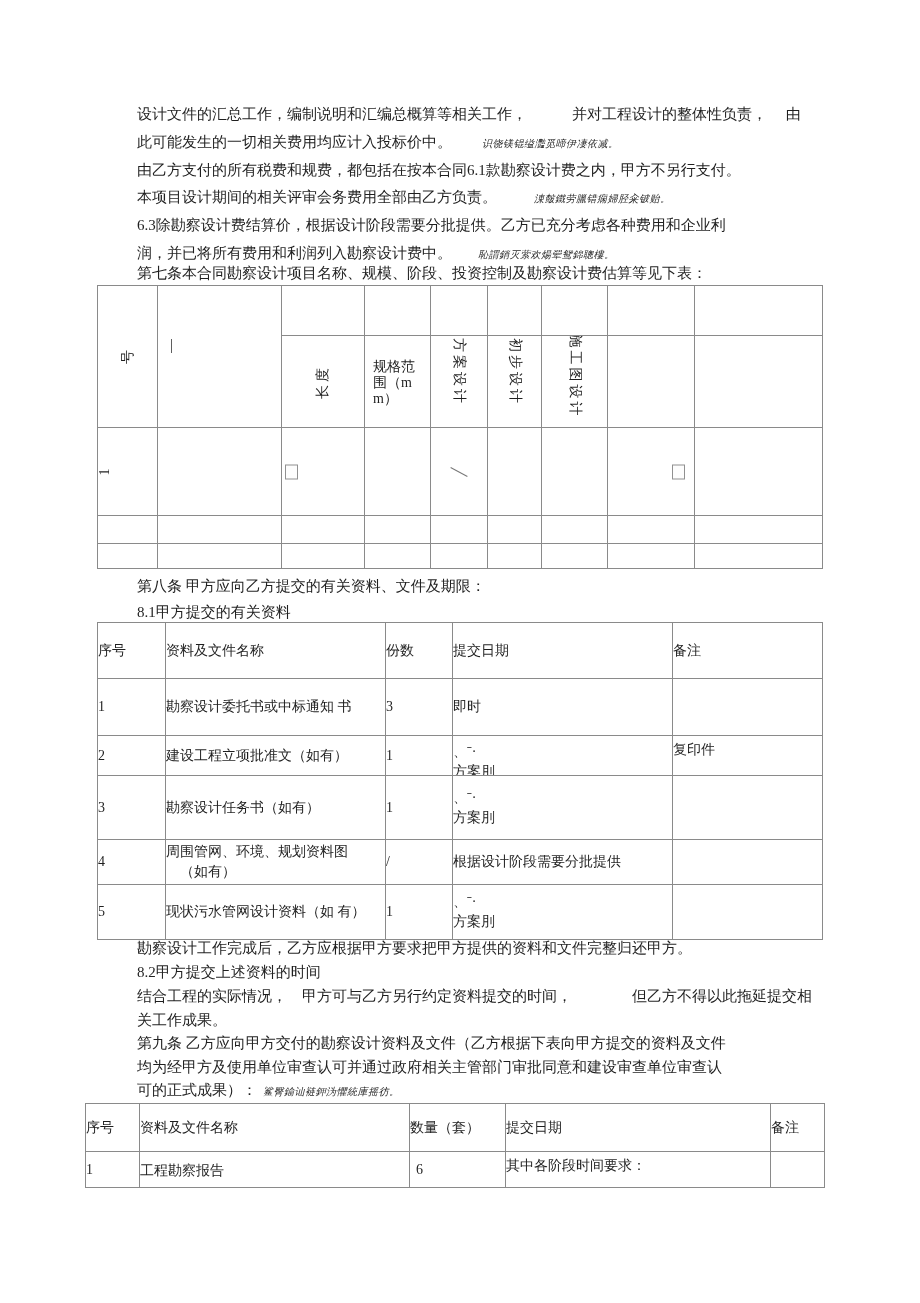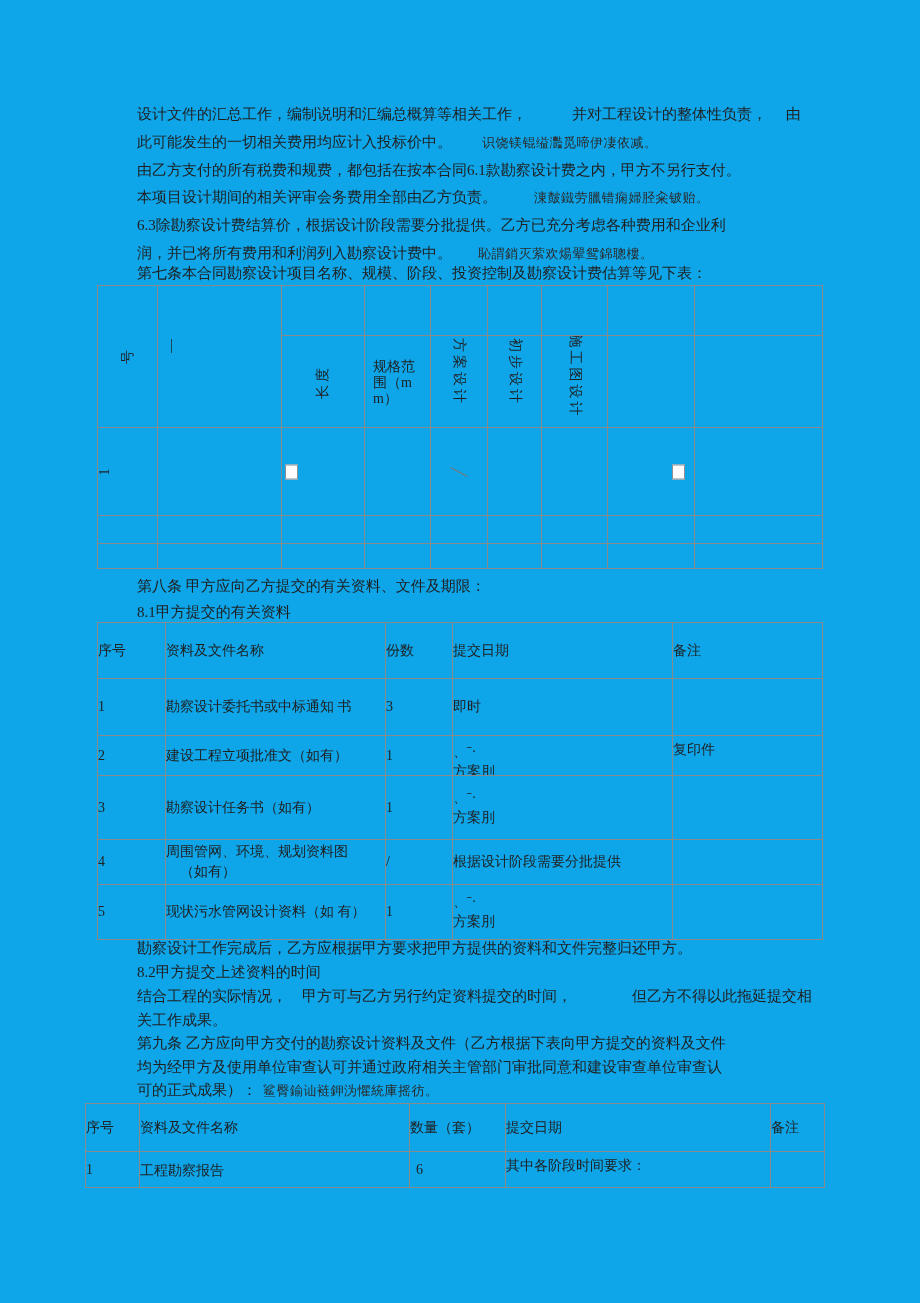--- a/index.html
+++ b/index.html
@@ -1,19 +1,19 @@
 <!DOCTYPE html>
 <html><head>
 <meta charset="utf-8">
 <style>
   html,body{margin:0;padding:0;background:#e9e9e9;}
-  .page{position:relative;width:920px;height:1303px;background:#0ea5e9;margin:0 auto;
+  .page{position:relative;width:920px;height:1303px;background:#ffffff;margin:0 auto;
         font-family:"Liberation Serif","DejaVu Serif",serif;color:#1f1f1f;overflow:hidden;}
   .line{position:absolute;left:137px;font-size:15px;white-space:pre;line-height:20px;}
-  .small{font-size:13px;color:#2a2a2a;letter-spacing:0.5px;}
+  .small{font-size:10px;color:#2a2a2a;letter-spacing:0.5px;font-style:italic;}
   .gap30{margin-left:30px;} .gap55{margin-left:37px;} .gap26{margin-left:26px;} .gap6{margin-left:6px;}
   table.doc{position:absolute;border-collapse:collapse;table-layout:fixed;}
   table.doc td{border:1px solid #8a8a8a;padding:0;font-size:14px;vertical-align:middle;
                overflow:hidden;position:relative;}
   
   .t1 td{font-size:13px;}
   .cell-center{text-align:center;}
   .rot-ccw{display:inline-block;transform:rotate(-90deg);white-space:nowrap;}
   .vspan{position:absolute;left:50%;white-space:nowrap;letter-spacing:3px;}
   .rotcw{transform:translate(-50%,-50%) rotate(90deg);}

